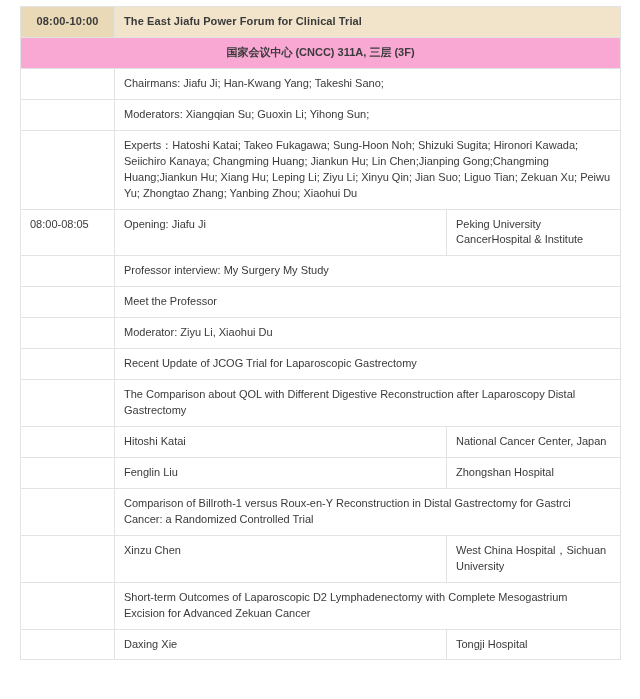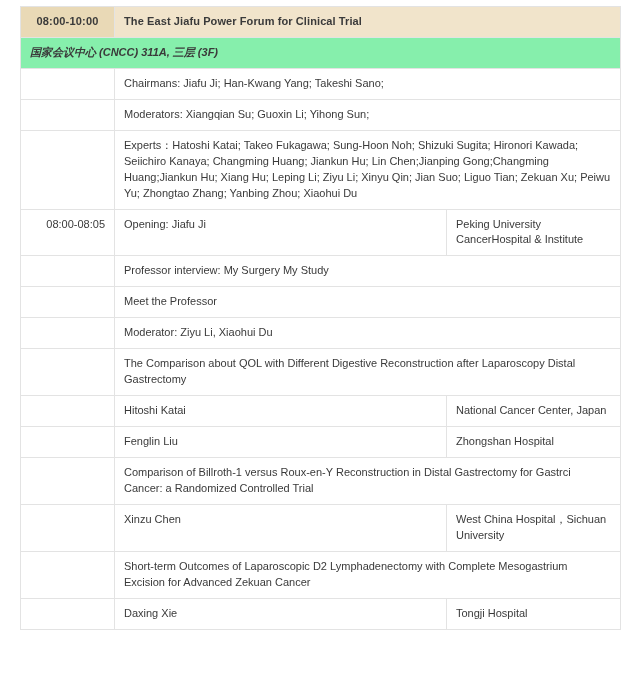--- a/index.html
+++ b/index.html
@@ -55,32 +55,31 @@
     background: #f1e4cb;
     color: #b5862c;
     font-weight: bold;
     font-size: 13px;
     vertical-align: middle;
     padding: 8px 10px;
     border-color: #e7dbc2;
     letter-spacing: .1px;
   }
   td.venue {
-    background: #86efac;
+    background: #f9a8d4;
     color: #2f2f2f;
     font-weight: bold;
     font-size: 12.5px;
-    text-align: left;
+    text-align: center;
     vertical-align: middle;
     padding: 8px 6px;
     border-color: #f2e8d0;
-    font-style: italic;
   }
   td.time-cell {
-    text-align: right;
+    text-align: left;
     font-size: 11.5px;
     color: #3a3a3a;
     vertical-align: top;
     padding-top: 8px;
   }
   td.blank-cell { background: #ffffff; }
   td.affil-cell { color: #3a3a3a; }
 </style>
 </head>
 <body>
@@ -128,20 +127,24 @@
         <td colspan="2">Meet the Professor</td>
       </tr>
 
       <tr>
         <td class="blank-cell"></td>
         <td colspan="2">Moderator: Ziyu Li, Xiaohui Du</td>
       </tr>
 
       <tr>
         <td class="blank-cell"></td>
+        <td colspan="2">Recent Update of JCOG Trial for Laparoscopic Gastrectomy</td>
+      </tr>
+      <tr>
+        <td class="blank-cell"></td>
         <td colspan="2">The Comparison about QOL with Different Digestive Reconstruction after Laparoscopy Distal Gastrectomy</td>
       </tr>
 
       <tr>
         <td class="blank-cell"></td>
         <td>Hitoshi Katai</td>
         <td class="affil-cell">National Cancer Center, Japan</td>
       </tr>
       <tr>
         <td class="blank-cell"></td>

